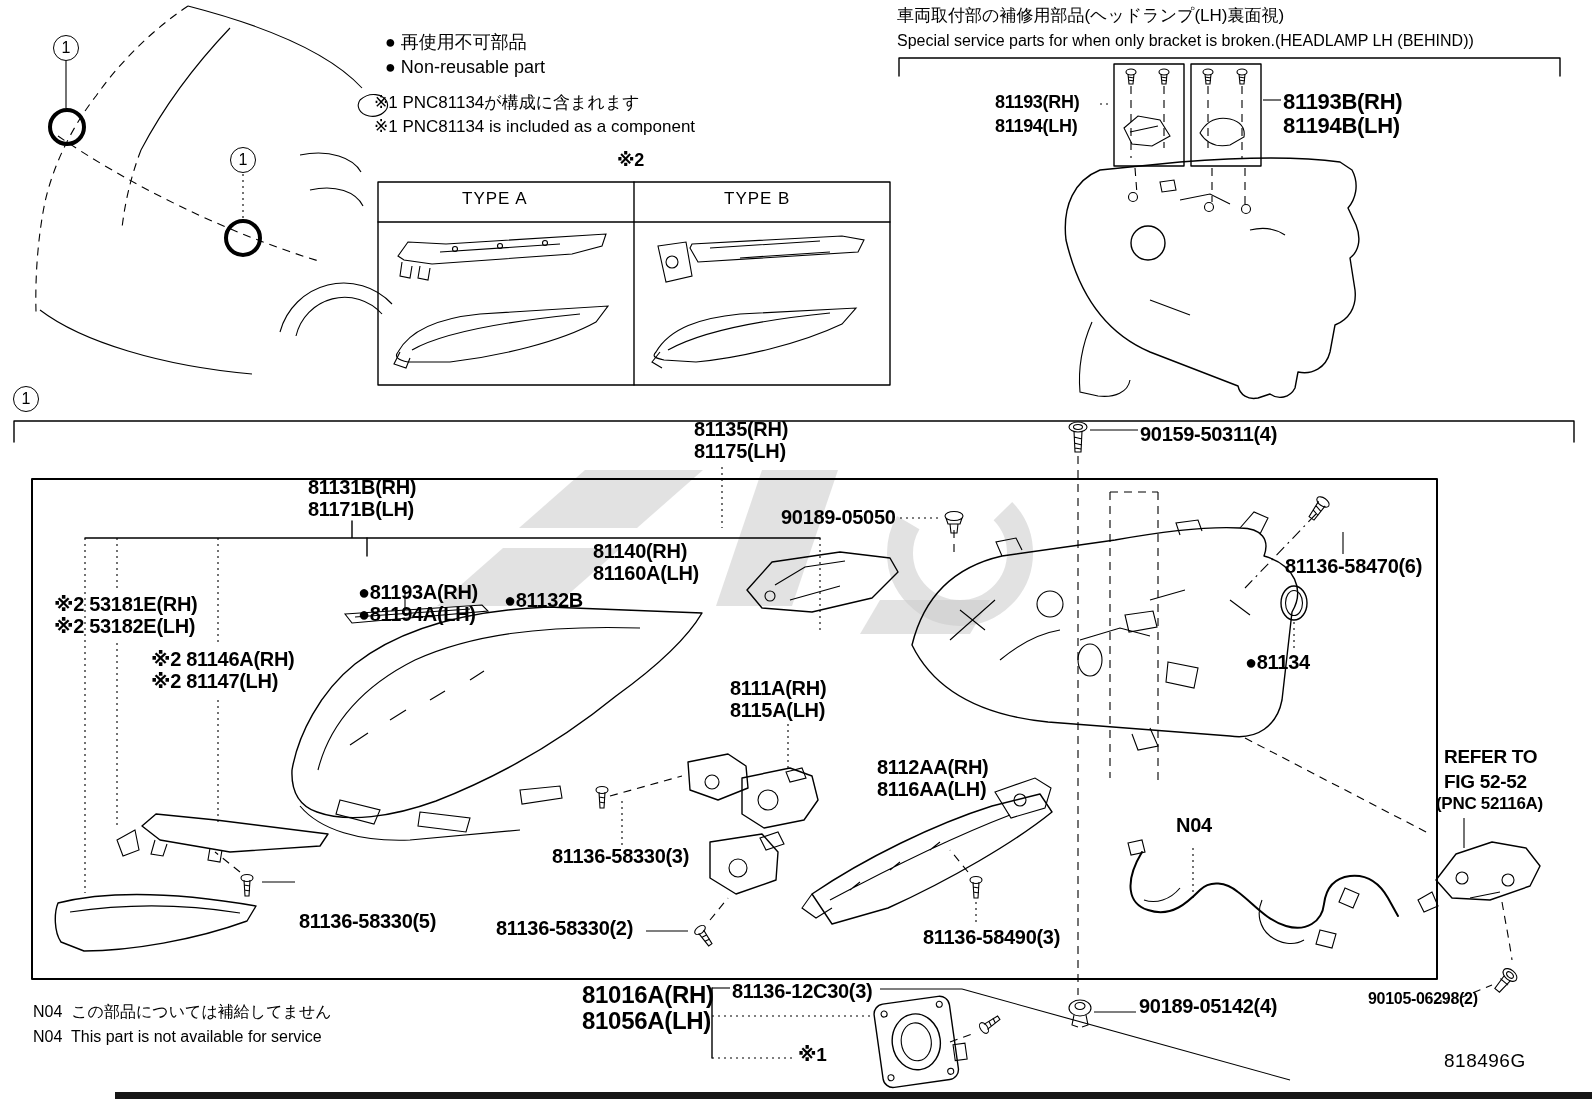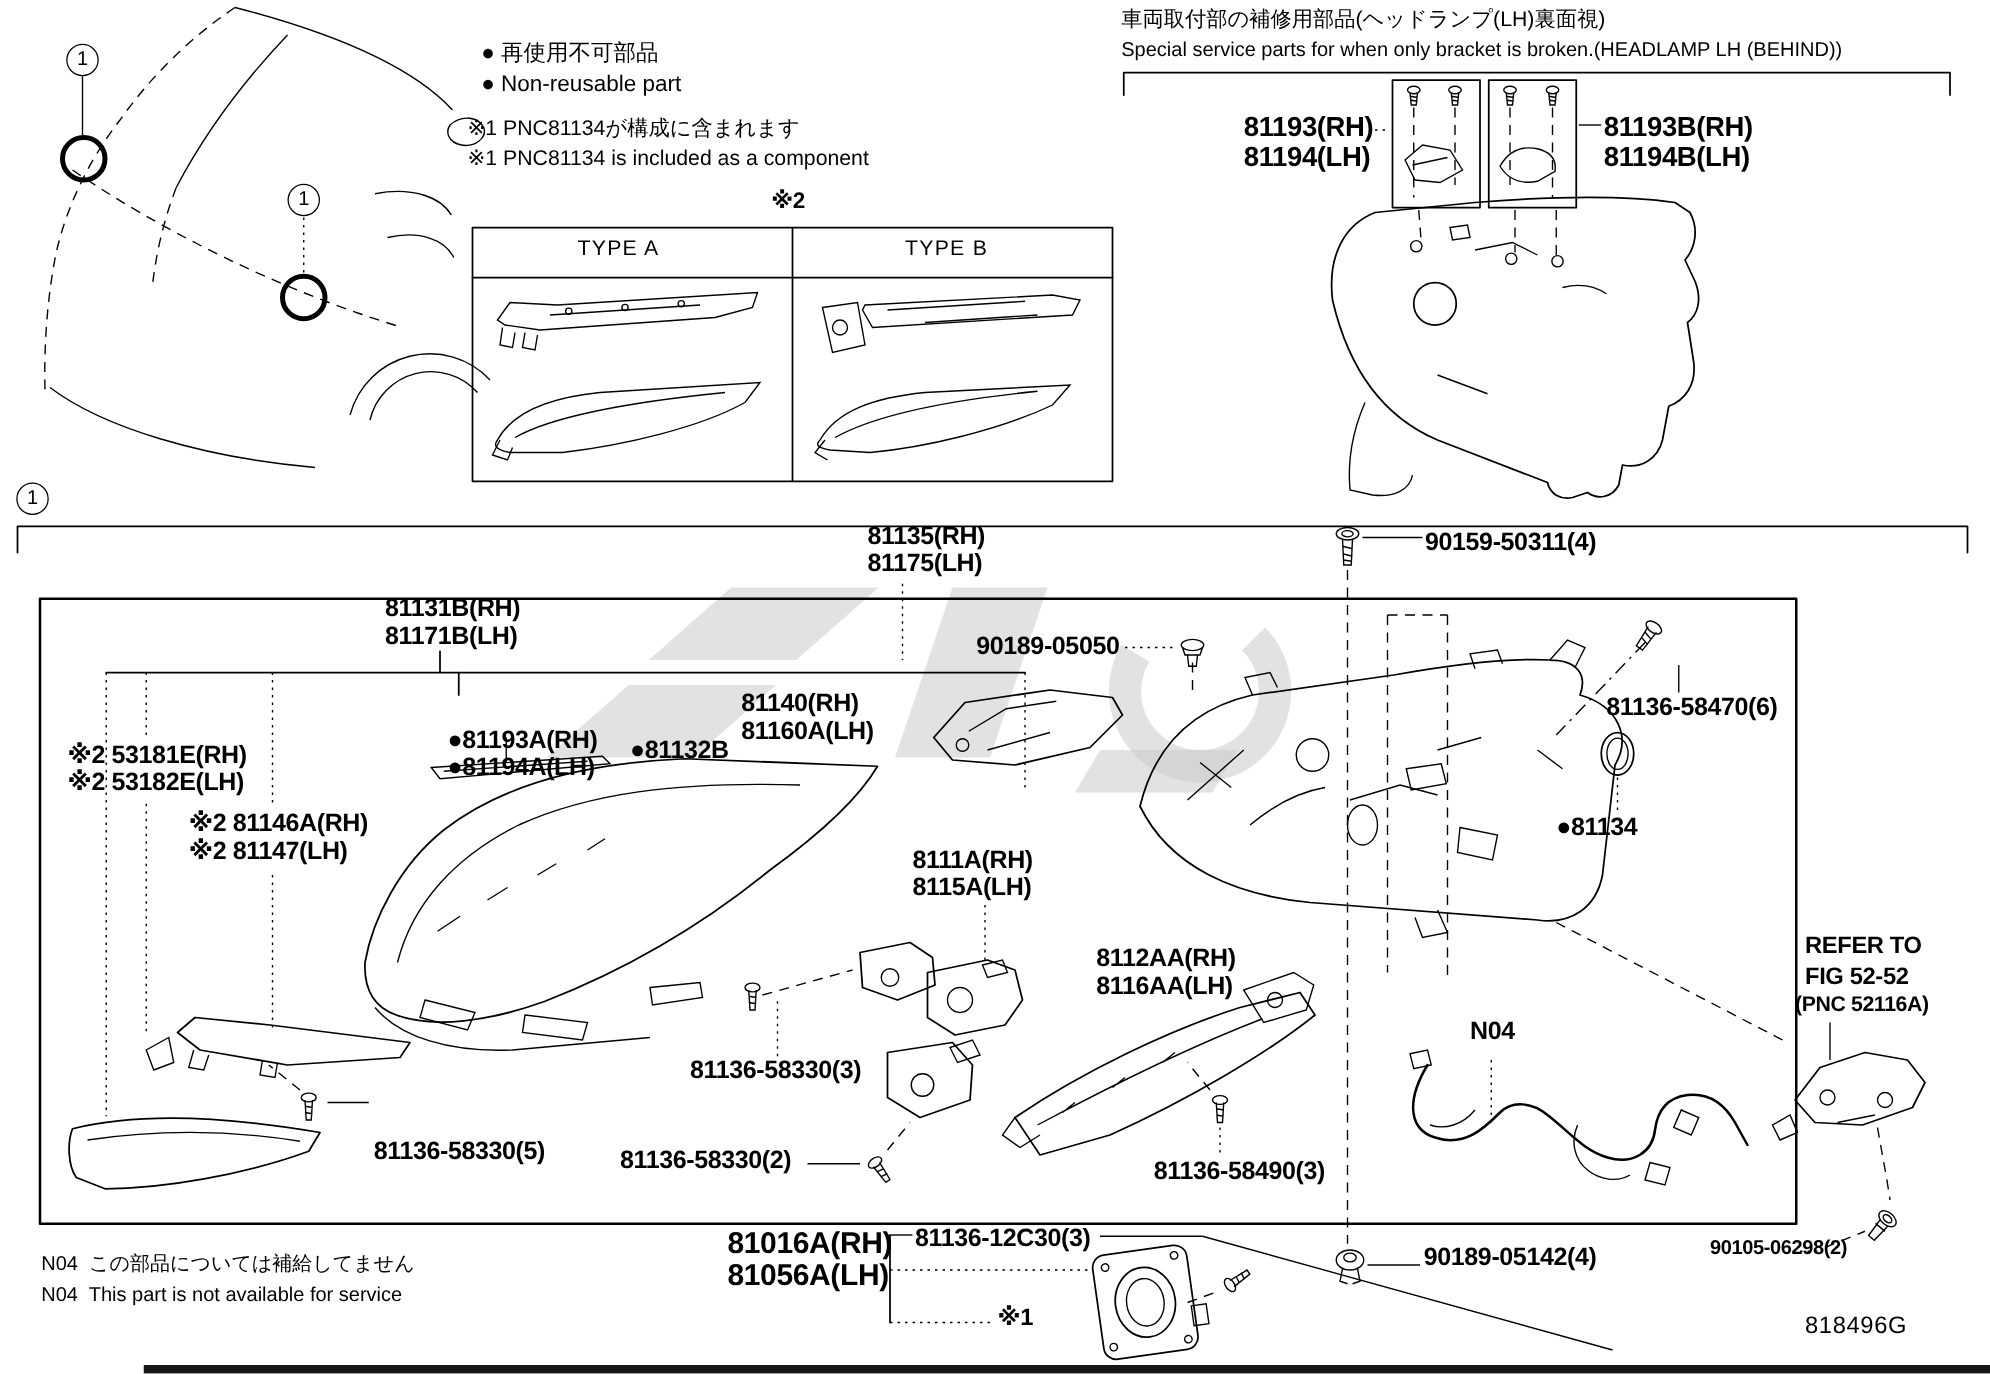--- a/index.html
+++ b/index.html
@@ -296,31 +296,31 @@
   <div id="labels">
       <div class="lbl" style="left: 385px; top: 31px; font-size: 18px; font-weight: 400; line-height: 22px; letter-spacing: 0px;">● 再使用不可部品</div>
       <div class="lbl" style="left: 385px; top: 56px; font-size: 18px; font-weight: 400; line-height: 22px; letter-spacing: 0px;">● Non-reusable part</div>
       <div class="lbl" style="left: 374px; top: 92px; font-size: 17px; font-weight: 400; line-height: 22px; letter-spacing: 0px;">※1 PNC81134が構成に含まれます</div>
       <div class="lbl" style="left: 374px; top: 116px; font-size: 17px; font-weight: 400; line-height: 22px; letter-spacing: 0px;">※1 PNC81134 is included as a component</div>
       <div class="lbl" style="left: 617px; top: 149px; font-size: 18px; font-weight: 700; line-height: 22px; letter-spacing: -0.3px;">※2</div>
       <div class="lbl" style="left: 462px; top: 188px; font-size: 17px; font-weight: 400; line-height: 22px; letter-spacing: 1px;">TYPE A</div>
       <div class="lbl" style="left: 724px; top: 188px; font-size: 17px; font-weight: 400; line-height: 22px; letter-spacing: 1px;">TYPE B</div>
       <div class="lbl" style="left: 897px; top: 5px; font-size: 17px; font-weight: 400; line-height: 22px; letter-spacing: 0px;">車両取付部の補修用部品(ヘッドランプ(LH)裏面視)</div>
       <div class="lbl" style="left: 897px; top: 30px; font-size: 16px; font-weight: 400; line-height: 22px; letter-spacing: 0px;">Special service parts for when only bracket is broken.(HEADLAMP LH (BEHIND))</div>
-      <div class="lbl" style="left: 995px; top: 90px; font-size: 22px; font-weight: 700; line-height: 24px; letter-spacing: -0.3px;">81193(RH)
+      <div class="lbl" style="left: 995px; top: 90px; font-size: 18px; font-weight: 700; line-height: 24px; letter-spacing: -0.3px;">81193(RH)
 81194(LH)</div>
       <div class="lbl" style="left: 1283px; top: 90px; font-size: 22px; font-weight: 700; line-height: 24px; letter-spacing: -0.3px;">81193B(RH)
 81194B(LH)</div>
       <div class="lbl" style="left: 694px; top: 418px; font-size: 20px; font-weight: 700; line-height: 22px; letter-spacing: -0.3px;">81135(RH)
 81175(LH)</div>
       <div class="lbl" style="left: 1140px; top: 423px; font-size: 20px; font-weight: 700; line-height: 22px; letter-spacing: -0.3px;">90159-50311(4)</div>
       <div class="lbl" style="left: 308px; top: 476px; font-size: 20px; font-weight: 700; line-height: 22px; letter-spacing: -0.3px;">81131B(RH)
 81171B(LH)</div>
       <div class="lbl" style="left: 781px; top: 506px; font-size: 20px; font-weight: 700; line-height: 22px; letter-spacing: -0.3px;">90189-05050</div>
-      <div class="lbl" style="left: 593px; top: 540px; font-size: 20px; font-weight: 700; line-height: 22px; letter-spacing: -0.3px; margin-top: 12px;">81140(RH)
+      <div class="lbl" style="left: 593px; top: 540px; font-size: 20px; font-weight: 700; line-height: 22px; letter-spacing: -0.3px;">81140(RH)
 81160A(LH)</div>
       <div class="lbl" style="left: 358px; top: 544px; font-size: 20px; font-weight: 700; line-height: 22px; letter-spacing: -0.3px; margin-top: 37px;">●81193A(RH)
 ●81194A(LH)</div>
       <div class="lbl" style="left: 504px; top: 589px; font-size: 20px; font-weight: 700; line-height: 22px; letter-spacing: -0.3px;">●81132B</div>
       <div class="lbl" style="left: 1285px; top: 555px; font-size: 20px; font-weight: 700; line-height: 22px; letter-spacing: -0.3px;">81136-58470(6)</div>
       <div class="lbl" style="left: 54px; top: 593px; font-size: 20px; font-weight: 700; line-height: 22px; letter-spacing: -0.3px;">※2 53181E(RH)
 ※2 53182E(LH)</div>
       <div class="lbl" style="left: 151px; top: 648px; font-size: 20px; font-weight: 700; line-height: 22px; letter-spacing: -0.3px;">※2 81146A(RH)
 ※2 81147(LH)</div>
       <div class="lbl" style="left: 1245px; top: 651px; font-size: 20px; font-weight: 700; line-height: 22px; letter-spacing: -0.3px;">●81134</div>

